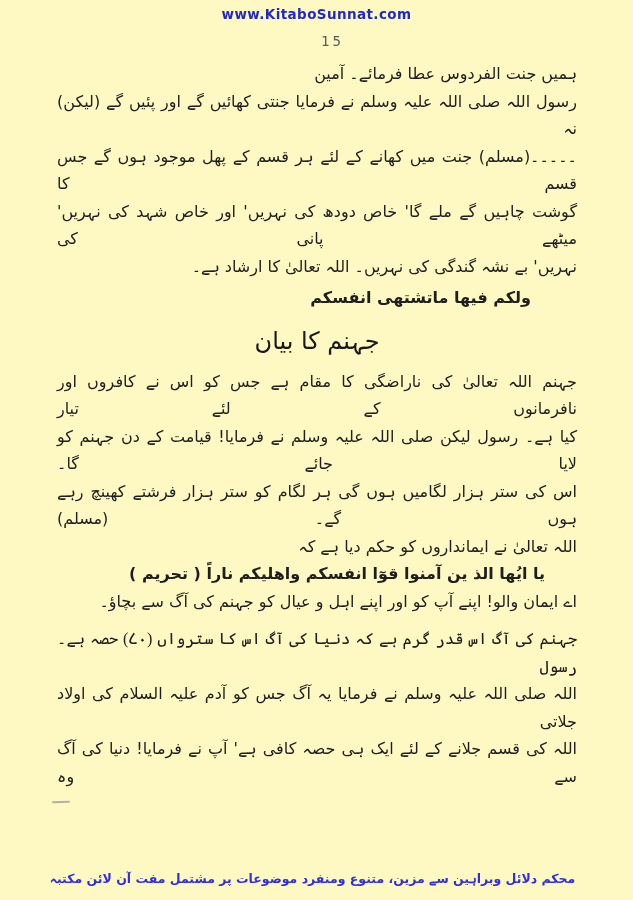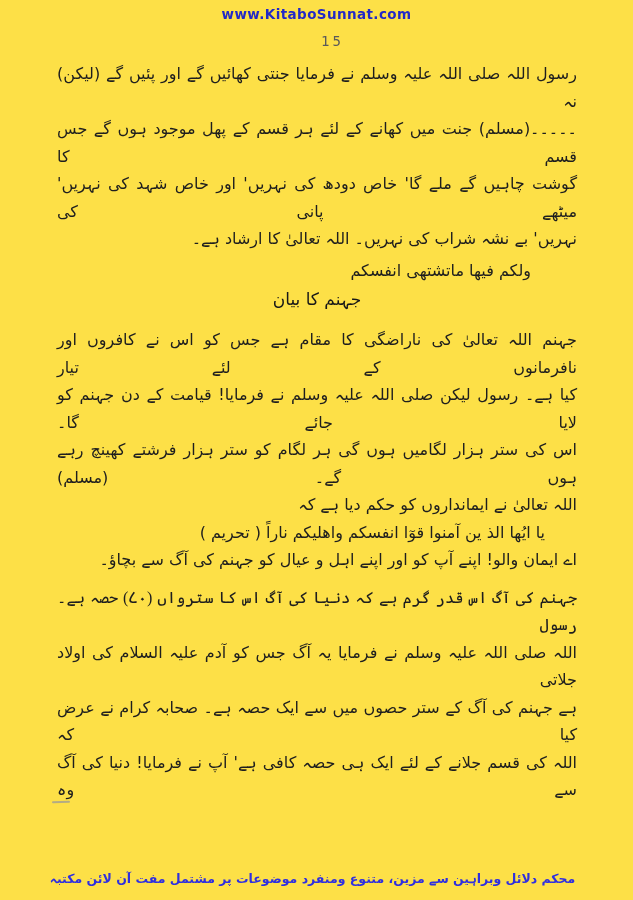--- a/index.html
+++ b/index.html
@@ -4,21 +4,21 @@
 <style>
   html,body{margin:0;padding:0;}
   body{
     width:633px;height:900px;
     background:#ffffff;
     font-family:"DejaVu Sans",sans-serif;
     overflow:hidden;
   }
   .page{
     position:relative;width:633px;height:900px;
-    background:#fde047;
+    background:#fef9c3;
   }
   .site-header{
     padding-top:6px;text-align:center;
     font-size:13.5px;font-weight:bold;letter-spacing:.4px;
     color:#2228c8;
   }
   .page-number{
     margin-top:11px;text-align:center;
     font-family:"DejaVu Sans Mono",monospace;
     font-size:14px;letter-spacing:3px;color:#5a5a5a;
@@ -32,29 +32,29 @@
     text-align:right;
   }
   .line{min-height:27.5px;}
   .line.full{
     text-align:justify;
     text-align-last:justify;
     text-justify:inter-word;
   }
   .line.end{text-align:right;}
   .line.verse{
-    font-weight:normal;
+    font-weight:bold;
     text-align:right;
   }
   .line.verse.v1{margin-top:4px;margin-right:46px;}
   .line.verse.v2{margin-right:32px;}
   .section-heading{
-    margin-bottom:12px;
+    margin-top:14px;margin-bottom:12px;
     text-align:center;
-    font-size:17px;line-height:30px;
+    font-size:24px;line-height:30px;
     font-weight:500;color:#181818;
   }
   .gap-before{margin-top:10px;font-family:Liberation Serif, serif;}
   .scan-dash{
     position:absolute;left:52px;top:801px;
     width:18px;height:2px;background:#9a9a9a;
     transform:rotate(-2deg);border-radius:1px;opacity:.75;
   }
   .site-footer{
     position:absolute;left:0;right:8px;bottom:14px;
@@ -66,37 +66,37 @@
 </head>
 <body>
 
 <div class="page">
 
   <div class="site-header">www.KitaboSunnat.com</div>
 
   <div class="page-number">15</div>
 
   <div class="content">
+    <div class="line end">ہمیں جنت الفردوس عطا فرمائے۔ آمین</div>
     <div class="line full">رسول اللہ صلی اللہ علیہ وسلم نے فرمایا جنتی کھائیں گے اور پئیں گے (لیکن) نہ</div>
     <div class="line full">۔۔۔۔۔(مسلم) جنت میں کھانے کے لئے ہر قسم کے پھل موجود ہوں گے جس قسم کا</div>
     <div class="line full">گوشت چاہیں گے ملے گا' خاص دودھ کی نہریں' اور خاص شہد کی نہریں' میٹھے پانی کی</div>
-    <div class="line end">نہریں' بے نشہ شراب کی نہریں۔ اللہ تعالیٰ کا ارشاد ہے۔</div>
+    <div class="line end">نہریں' بے نشہ گندگی کی نہریں۔ اللہ تعالیٰ کا ارشاد ہے۔</div>
     <div class="line verse v1">ولکم فیھا ماتشتھی انفسکم</div>
 
     <div class="section-heading">جہنم کا بیان</div>
 
     <div class="line full">جہنم اللہ تعالیٰ کی ناراضگی کا مقام ہے جس کو اس نے کافروں اور نافرمانوں کے لئے تیار</div>
     <div class="line full">کیا ہے۔ رسول لیکن صلی اللہ علیہ وسلم نے فرمایا! قیامت کے دن جہنم کو لایا جائے گا۔</div>
     <div class="line full">اس کی ستر ہزار لگامیں ہوں گی ہر لگام کو ستر ہزار فرشتے کھینچ رہے ہوں گے۔ (مسلم)</div>
     <div class="line end">اللہ تعالیٰ نے ایمانداروں کو حکم دیا ہے کہ</div>
     <div class="line verse v2">یا ایُھا الذ ین آمنوا قوٓا انفسکم واھلیکم ناراً ( تحریم )</div>
     <div class="line end">اے ایمان والو! اپنے آپ کو اور اپنے اہل و عیال کو جہنم کی آگ سے بچاؤ۔</div>
     <div class="line full gap-before">جہنم کی آگ اس قدر گرم ہے کہ دنیا کی آگ اس کا سترواں (۷۰) حصہ ہے۔ رسول</div>
     <div class="line full">اللہ صلی اللہ علیہ وسلم نے فرمایا یہ آگ جس کو آدم علیہ السلام کی اولاد جلاتی</div>
-    <div class="line full">ہے جہنم کی آگ کے ستر حصوں میں سے ایک حصہ ہے۔ صحابہ کرام نے عرض کیا کہ</div>
     <div class="line full">اللہ کی قسم جلانے کے لئے ایک ہی حصہ کافی ہے' آپ نے فرمایا! دنیا کی آگ سے وہ</div>
 
   </div>
 
   <div class="scan-dash"></div>
 
   <div class="site-footer">محکم دلائل وبراہین سے مزین، متنوع ومنفرد موضوعات پر مشتمل مفت آن لائن مکتبہ</div>
 
 </div>
 

